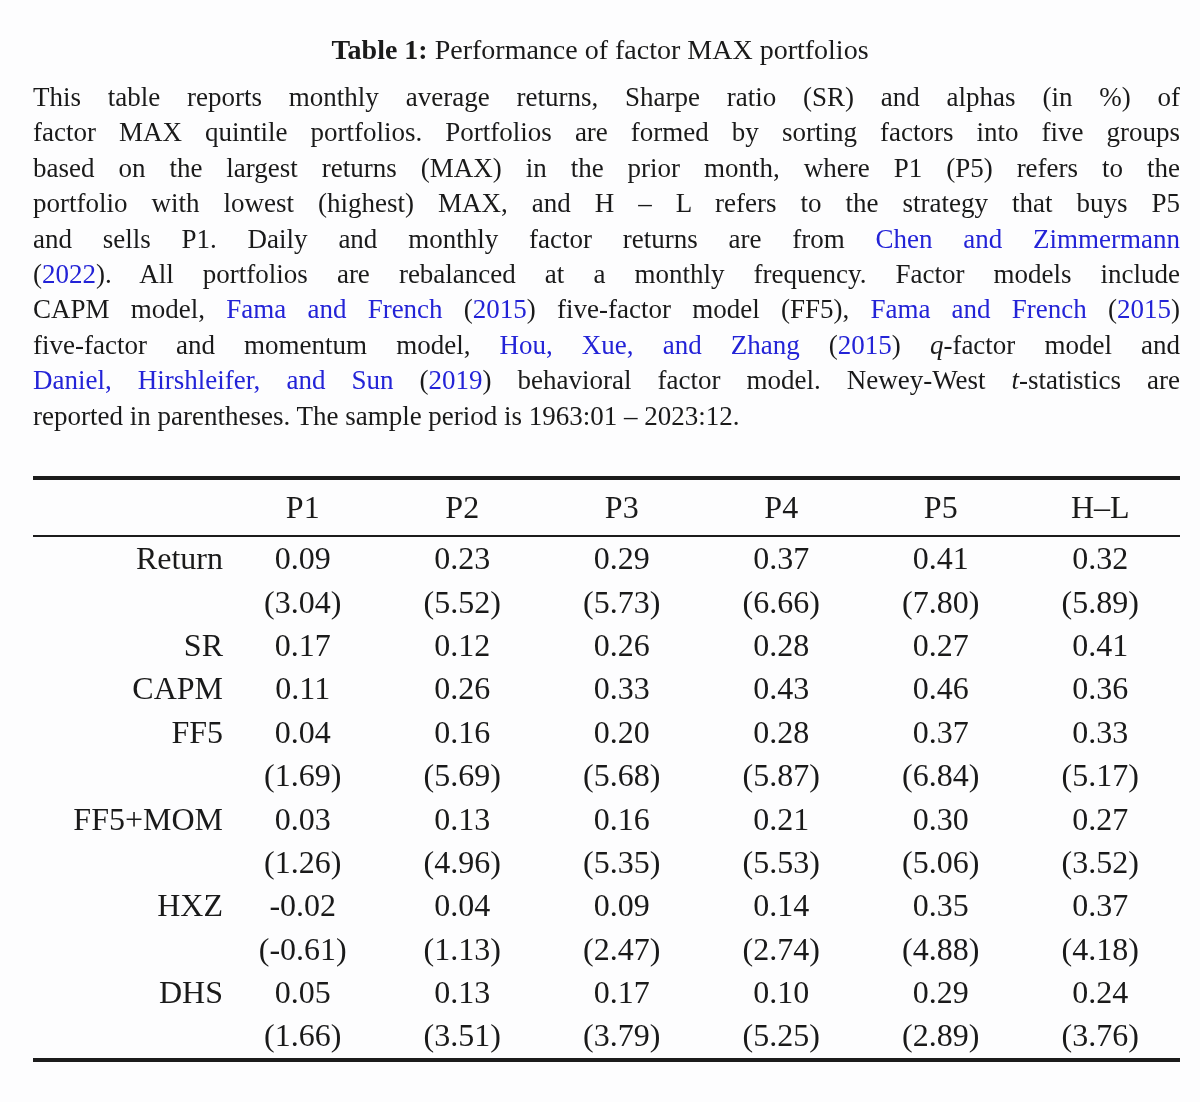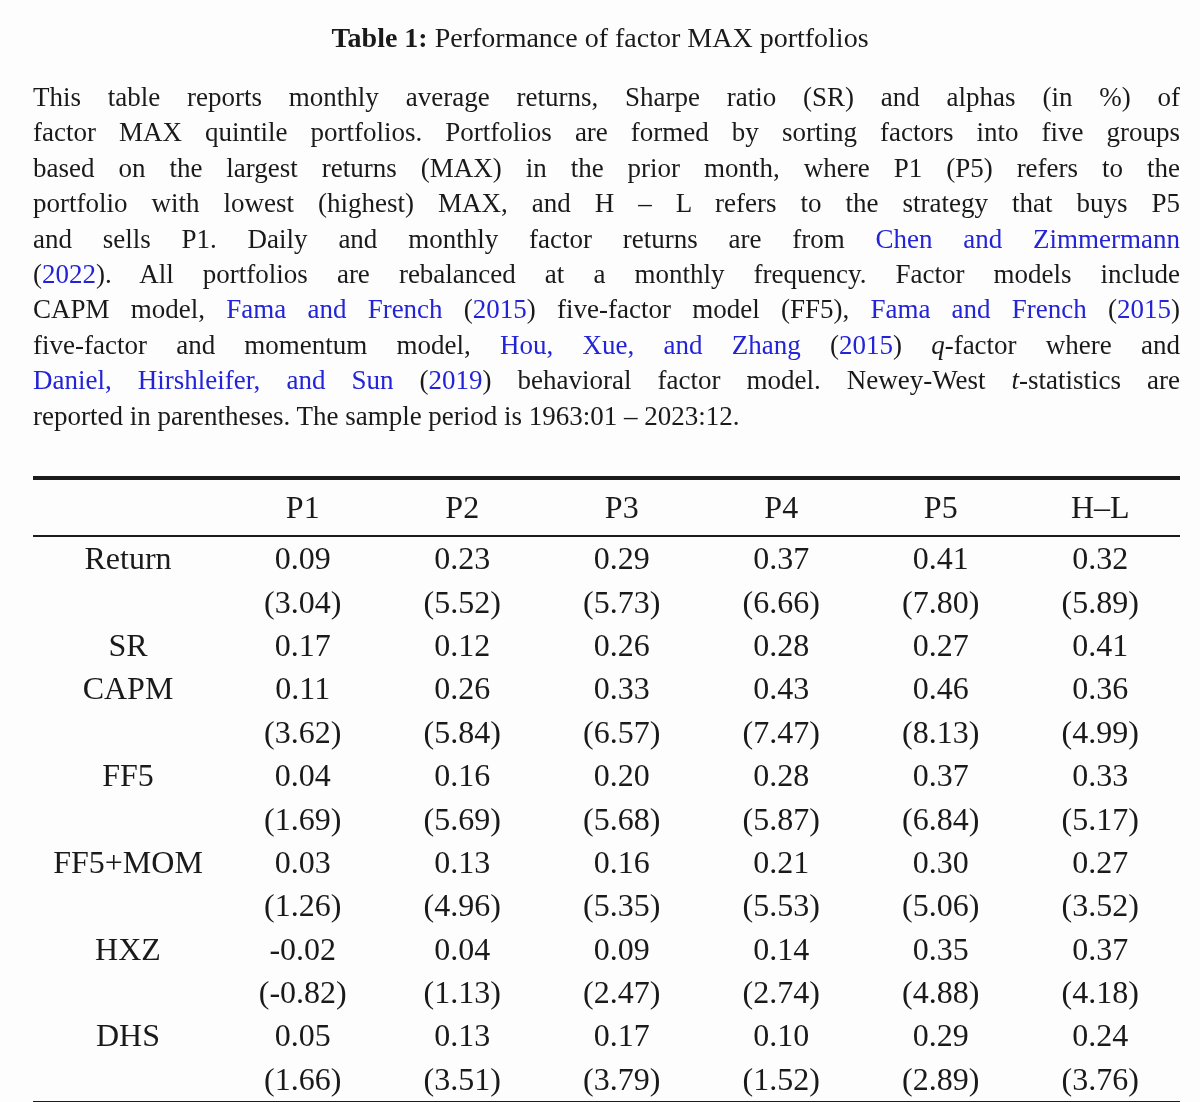--- a/index.html
+++ b/index.html
@@ -11,21 +11,21 @@
     position: relative;
     width: 1200px;
     height: 1102px;
     background: #fdfdfe;
     font-family: "Liberation Serif", serif;
     color: #1a1a1a;
     overflow: hidden;
   }
   .title {
     position: absolute;
-    top: 22px;
+    top: 34px;
     left: 0;
     width: 100%;
     text-align: center;
     font-size: 28px;
   }
   .title .bold { font-weight: 700; }
   .caption {
     position: absolute;
     top: 80px;
     left: 33px;
@@ -53,41 +53,41 @@
   .rule.thick { height: 4px; }
   .rule.thin { height: 2px; }
   .trow {
     display: grid;
     grid-template-columns: 190px repeat(6, 1fr);
     align-items: center;
   }
   .trow.header { height: 55px; }
   .trow.data { height: 43.4px; }
   .cell { text-align: center; white-space: nowrap; }
-  .cell.label { text-align: center; }
+  .cell.label { text-align: right; }
 </style>
 </head>
 <body>
 
 <div class="page">
 
   <div class="title">
     <span class="bold">Table 1:</span>
     <span>Performance of factor MAX portfolios</span>
   </div>
 
   <div class="caption">
       <div class="cap-line"><span>This table reports monthly average returns, Sharpe ratio (SR) and alphas (in %) of</span></div>
       <div class="cap-line"><span>factor MAX quintile portfolios. Portfolios are formed by sorting factors into five groups</span></div>
       <div class="cap-line"><span>based on the largest returns (MAX) in the prior month, where P1 (P5) refers to the</span></div>
       <div class="cap-line"><span>portfolio with lowest (highest) MAX, and H – L refers to the strategy that buys P5</span></div>
       <div class="cap-line"><span>and sells P1.  Daily and monthly factor returns are from </span><span class="link">Chen and Zimmermann</span></div>
       <div class="cap-line"><span>(</span><span class="link">2022</span><span>).  All portfolios are rebalanced at a monthly frequency.  Factor models include</span></div>
       <div class="cap-line"><span>CAPM model, </span><span class="link">Fama and French</span><span> (</span><span class="link">2015</span><span>) five-factor model (FF5), </span><span class="link">Fama and French</span><span> (</span><span class="link">2015</span><span>)</span></div>
-      <div class="cap-line"><span>five-factor and momentum model, </span><span class="link">Hou, Xue, and Zhang</span><span> (</span><span class="link">2015</span><span>) </span><span class="italic">q</span><span>-factor where and</span></div>
+      <div class="cap-line"><span>five-factor and momentum model, </span><span class="link">Hou, Xue, and Zhang</span><span> (</span><span class="link">2015</span><span>) </span><span class="italic">q</span><span>-factor model and</span></div>
       <div class="cap-line"><span class="link">Daniel, Hirshleifer, and Sun</span><span> (</span><span class="link">2019</span><span>) behavioral factor model. Newey-West </span><span class="italic">t</span><span>-statistics are</span></div>
       <div class="cap-line last"><span>reported in parentheses. The sample period is 1963:01 – 2023:12.</span></div>
     </div>
 
   <div class="datatable">
     <div class="rule thick"></div>
     <div class="trow header">
         <div class="cell label"></div>
         <div class="cell">P1</div>
         <div class="cell">P2</div>
@@ -128,29 +128,20 @@
         <div class="trow data">
           <div class="cell label">CAPM</div>
           <div class="cell">0.11</div>
           <div class="cell">0.26</div>
           <div class="cell">0.33</div>
           <div class="cell">0.43</div>
           <div class="cell">0.46</div>
           <div class="cell">0.36</div>
         </div>
         <div class="trow data">
-          <div class="cell label"></div>
-          <div class="cell">(3.62)</div>
-          <div class="cell">(5.84)</div>
-          <div class="cell">(6.57)</div>
-          <div class="cell">(7.47)</div>
-          <div class="cell">(8.13)</div>
-          <div class="cell">(4.99)</div>
-        </div>
-        <div class="trow data">
           <div class="cell label">FF5</div>
           <div class="cell">0.04</div>
           <div class="cell">0.16</div>
           <div class="cell">0.20</div>
           <div class="cell">0.28</div>
           <div class="cell">0.37</div>
           <div class="cell">0.33</div>
         </div>
         <div class="trow data">
           <div class="cell label"></div>
@@ -183,42 +174,42 @@
           <div class="cell label">HXZ</div>
           <div class="cell">-0.02</div>
           <div class="cell">0.04</div>
           <div class="cell">0.09</div>
           <div class="cell">0.14</div>
           <div class="cell">0.35</div>
           <div class="cell">0.37</div>
         </div>
         <div class="trow data">
           <div class="cell label"></div>
-          <div class="cell">(-0.82)</div>
+          <div class="cell">(-0.61)</div>
           <div class="cell">(1.13)</div>
           <div class="cell">(2.47)</div>
           <div class="cell">(2.74)</div>
           <div class="cell">(4.88)</div>
           <div class="cell">(4.18)</div>
         </div>
         <div class="trow data">
           <div class="cell label">DHS</div>
           <div class="cell">0.05</div>
           <div class="cell">0.13</div>
           <div class="cell">0.17</div>
           <div class="cell">0.10</div>
           <div class="cell">0.29</div>
           <div class="cell">0.24</div>
         </div>
         <div class="trow data">
           <div class="cell label"></div>
           <div class="cell">(1.66)</div>
           <div class="cell">(3.51)</div>
           <div class="cell">(3.79)</div>
-          <div class="cell">(1.52)</div>
+          <div class="cell">(5.25)</div>
           <div class="cell">(2.89)</div>
           <div class="cell">(3.76)</div>
         </div>
       </div>
     <div class="rule thick"></div>
   </div>
 
 </div>
 
 </body></html>

